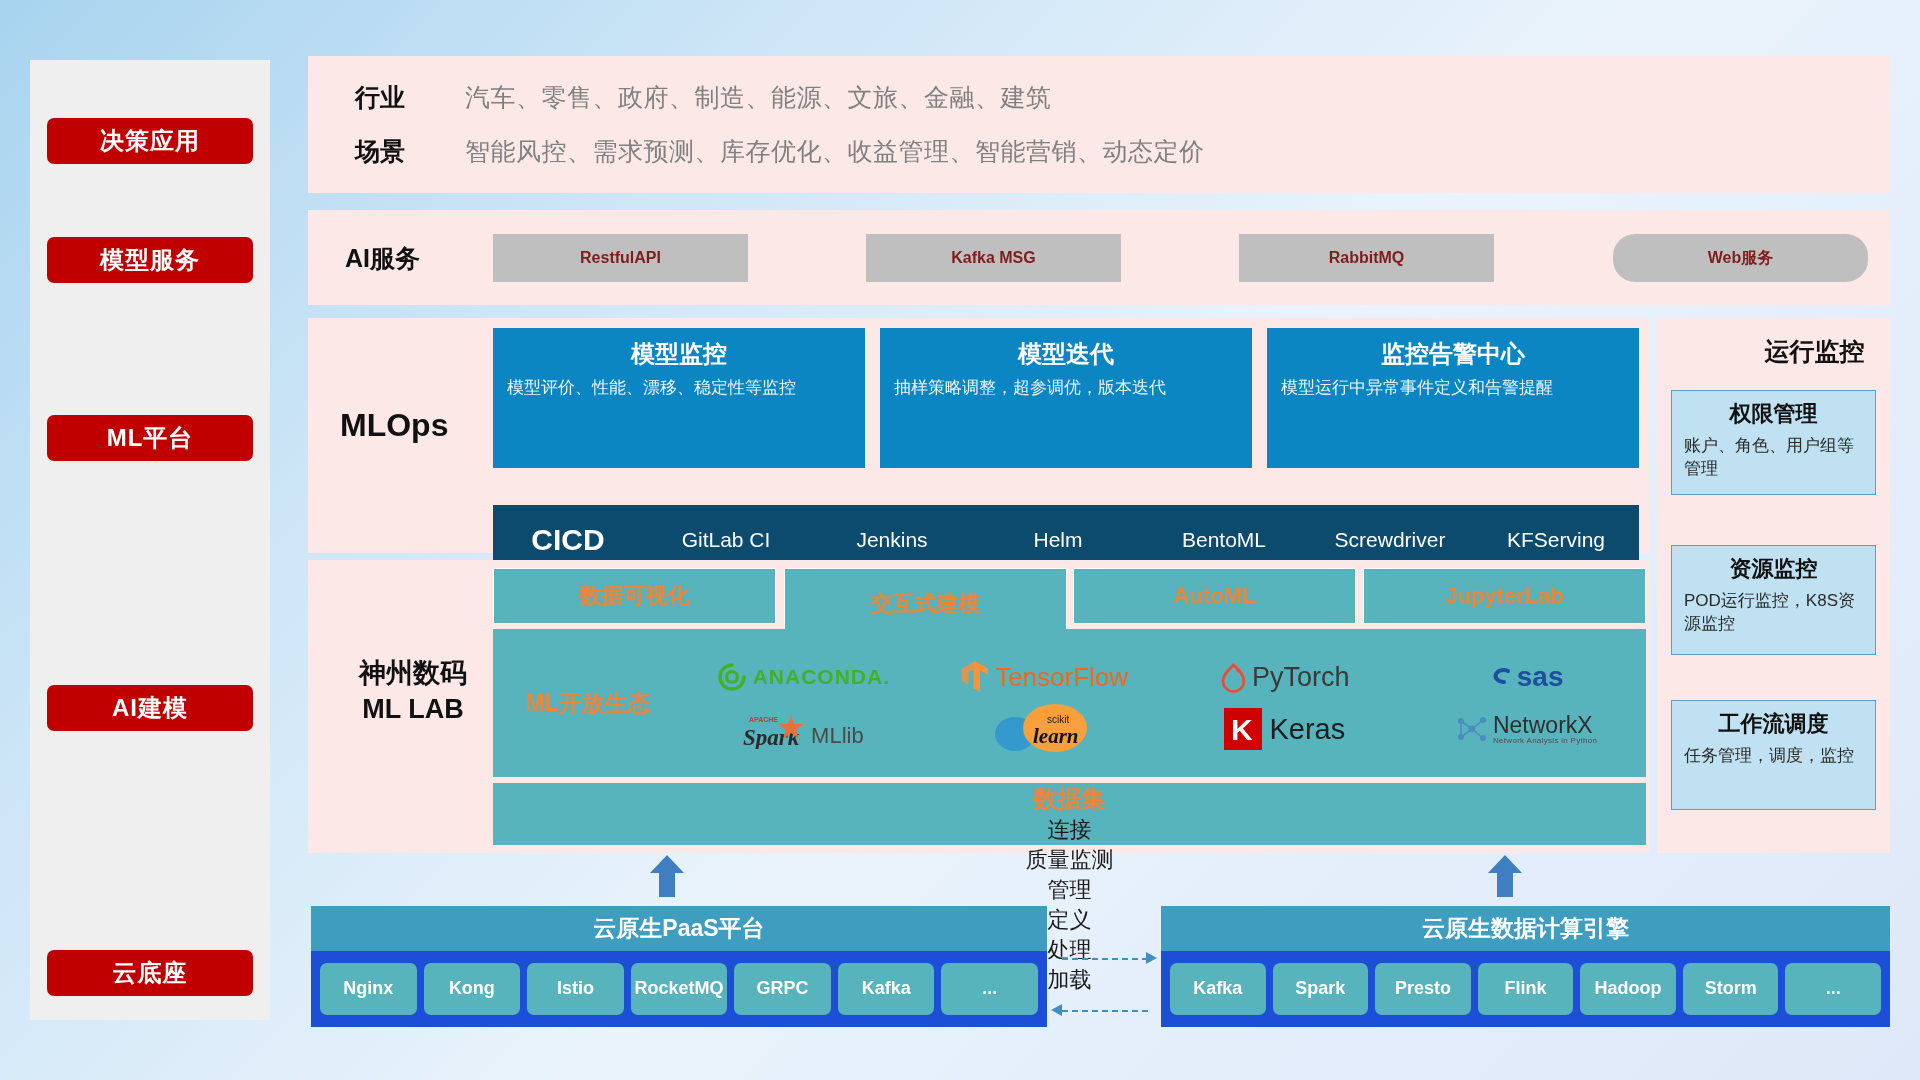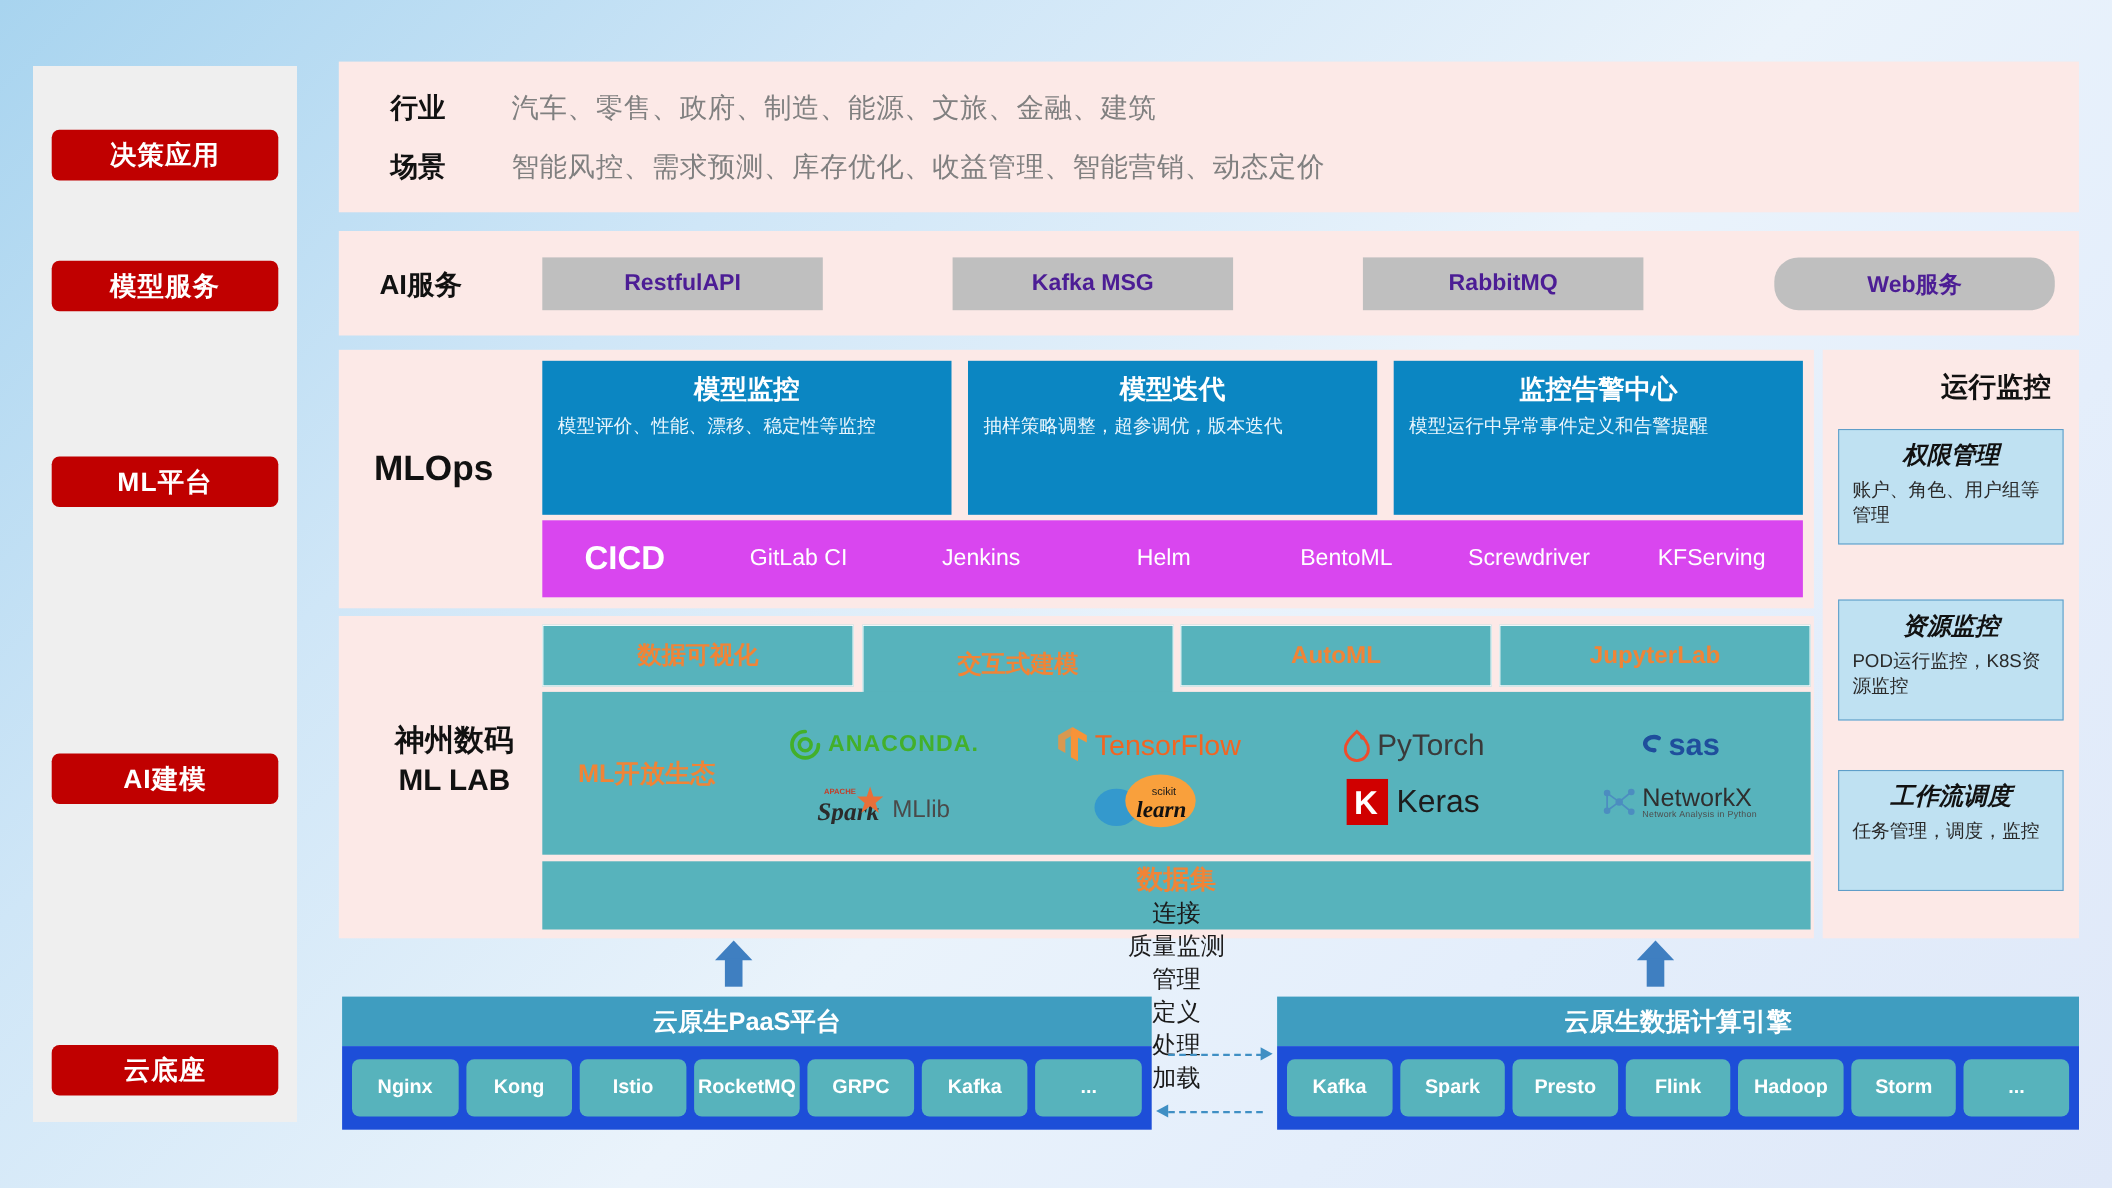--- a/index.html
+++ b/index.html
@@ -36,33 +36,33 @@
 
   
   .topline { position: absolute; display: flex; align-items: center; }
   .topline .tag { width: 110px; font-size: 25px; font-weight: bold; color: #111; }
   .topline .val { font-size: 25px; color: #808080; letter-spacing: 0.5px; }
 
   
   .svc {
     position: absolute; height: 48px; background: #bfbfbf;
     display: flex; align-items: center; justify-content: center;
-    color: #4c1d95; font-size: 21px; font-weight: bold; text-align: right;
+    color: #7f1d1d; font-size: 16px; font-weight: bold; text-align: right;
   }
 
   
   .mlcard {
     position: absolute; background: #0b86c2; color: #fff; padding: 10px 14px 8px 14px;
   }
   .mlcard .t { font-size: 24px; font-weight: bold; text-align: center; margin-bottom: 7px; }
   .mlcard .d { font-size: 17px; line-height: 1.33; color: #eaf6fd; }
 
   .cicd {
-    position: absolute; background: #d946ef; display: flex; align-items: center;
-    overflow: hidden; color: #fff;
+    position: absolute; background: #0c4a6e; display: flex; align-items: center;
+    overflow: hidden; color: #fff; margin-top: 32px;
   }
   .cicd .hd { font-size: 30px; font-weight: bold; width: 150px; text-align: center; flex: none; }
   .cicd .it { font-size: 21px; flex: 1 1 0; text-align: center; line-height: 1.25;
               padding: 0 3px; word-break: break-all; }
   .tealtop {
     position: absolute; background: #57b3bc; border: 1px solid #ffffff;
     display: flex; align-items: center; justify-content: center;
     color: #f08437; font-size: 22px; font-weight: bold;
   }
   .ecowrap { position: absolute; background: #57b3bc; display: flex; align-items: center; }
@@ -75,21 +75,21 @@
   .dsrow { position: absolute; background: #57b3bc; display: flex; align-items: center; flex-direction: column; }
   .dsrow .hd { color: #f08437; font-size: 24px; font-weight: bold; width: 175px; text-align: center; flex: none; }
   .dsrow .it { flex: 1; text-align: center; font-size: 22px; color: #1b1b1b; }
 
   
   .moncol { position: absolute; background: #fce9e7; }
   .mon-title { text-align: center; font-size: 25px; font-weight: bold; color: #111; }
   .moncard {
     position: absolute; background: #bfe1f2; border: 1px solid #5f9ec9; padding: 8px 12px;
   }
-  .moncard .t { text-align: center; font-size: 22px; font-weight: bold; color: #111; margin-bottom: 6px; font-style: italic; }
+  .moncard .t { text-align: center; font-size: 22px; font-weight: bold; color: #111; margin-bottom: 6px; }
   .moncard .d { font-size: 17px; line-height: 1.35; color: #2a2a2a; }
 
   
   .cloudhdr {
     position: absolute; background: #3f9dc0; color: #fff;
     display: flex; align-items: center; justify-content: center;
     font-size: 23px; font-weight: bold;
   }
   .cloudbody { position: absolute; background: #1d4ed8; display: flex; align-items: center; gap: 7px; padding: 0 9px; }
   .chip {

